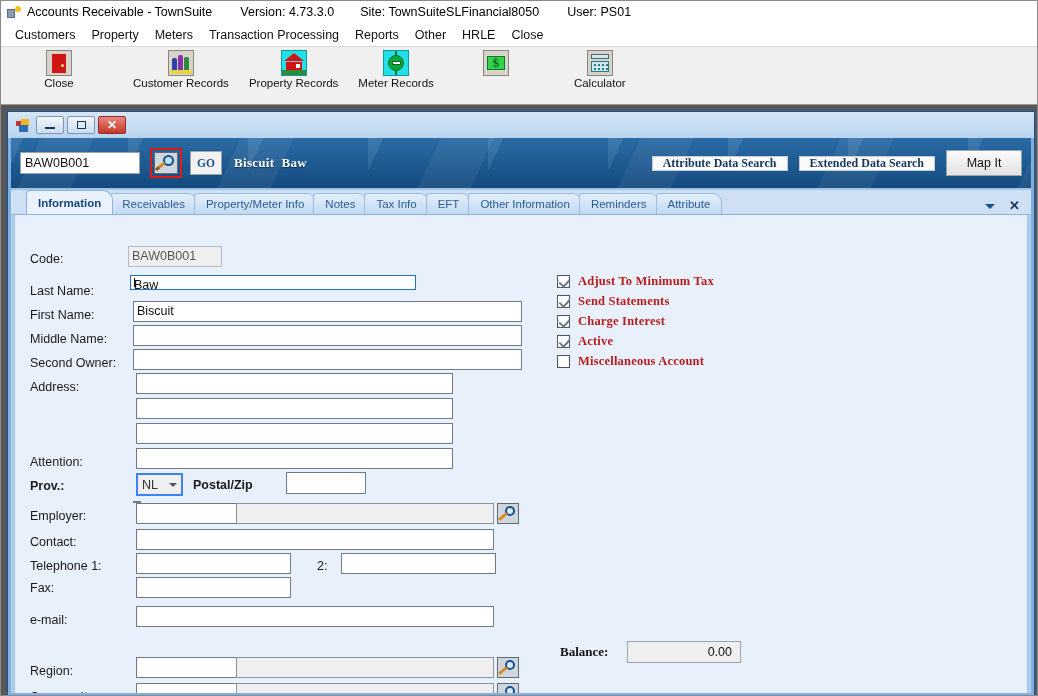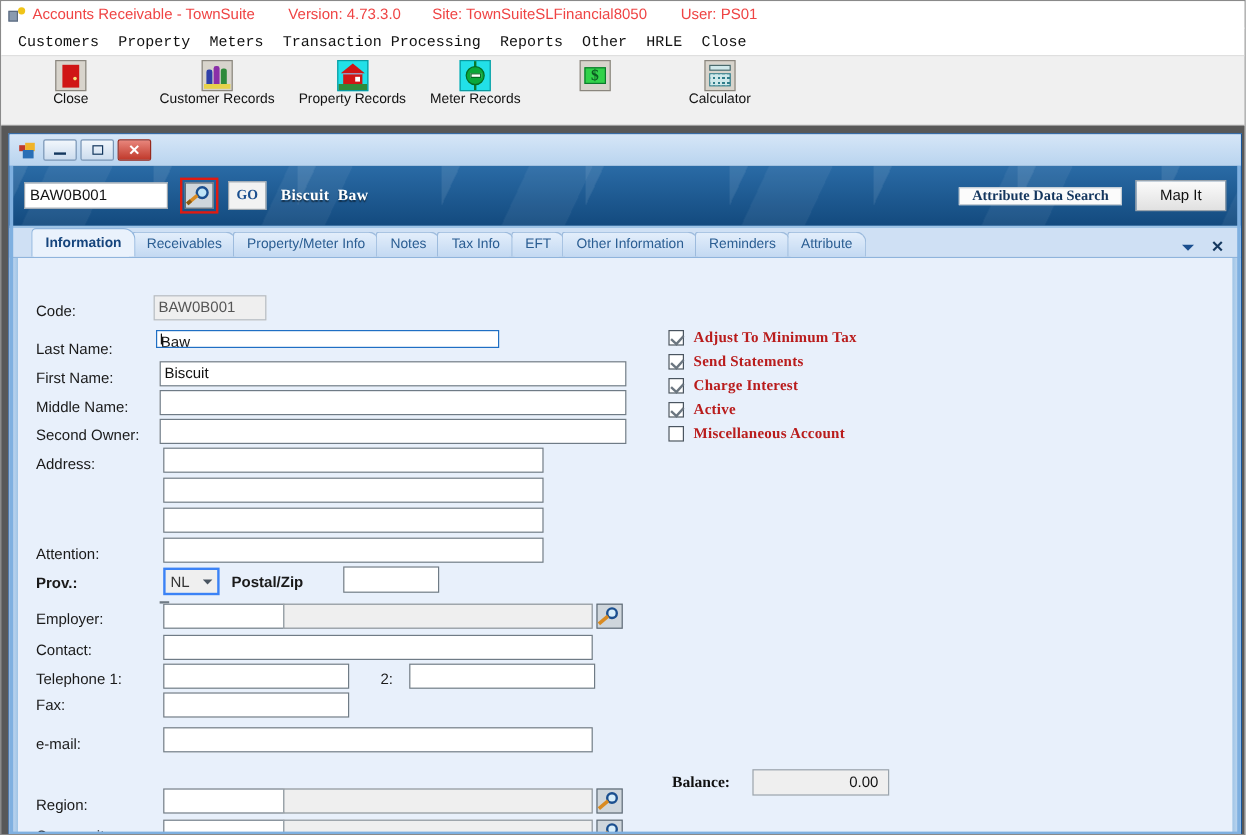--- a/index.html
+++ b/index.html
@@ -13,37 +13,36 @@
     position:absolute;inset:0;
     background:#f0f0f0;
     border:1px solid #8a8a8a;
     box-sizing:border-box;
     display:flex;flex-direction:column;
   }
   
   .titlebar{
     height:22px;flex:0 0 22px;background:#ffffff;
     display:flex;align-items:center;gap:0px;
-    padding-left:6px;font-size:12.5px;color:#ef4444;
+    padding-left:6px;font-size:12.5px;color:#000000;
     border-bottom:1px solid #ffffff;
   }
   .app-icon{width:15px;height:15px;position:relative;margin-right:5px;flex:0 0 15px;}
   .app-icon .b1{position:absolute;left:0;top:4px;width:8px;height:9px;background:#8a9bb0;border:1px solid #5c6b80;box-sizing:border-box;}
   .app-icon .b2{position:absolute;left:8px;top:1px;width:6px;height:6px;background:#f0c419;border-radius:50%;}
   .titlebar .seg{white-space:nowrap;}
   .t-app{margin-right:28px;}
   .t-ver{margin-right:26px;}
   .t-site{margin-right:28px;}
   
   .menubar{
     height:22px;flex:0 0 22px;background:#ffffff;
     display:flex;align-items:center;padding-left:6px;
     font-size:12.5px;color:#111;
     border-bottom:1px solid #d8d8d8;
-    font-family:Liberation Mono, monospace;
   }
   .menubar .mi{padding:2px 8px;white-space:nowrap;cursor:default;}
   
   .toolbar{
     flex:0 0 54px;height:54px;background:#f0f0f0;
     border-bottom:1px solid #9b9b9b;
     display:flex;align-items:flex-start;padding-top:3px;
     position:relative;
   }
   .tb-btn{
@@ -333,20 +332,21 @@
             <div class="magbtn">
               <span class="glass"></span>
                 <span class="hand"></span>
                 <span class="tip"></span>
             </div>
           </div>
           <div class="go-btn">GO</div>
           <div class="cust-name">Biscuit  Baw</div>
           <div class="band-right">
             <div class="dsbtn">Attribute Data Search</div>
+            <div class="dsbtn">Extended Data Search</div>
             <div class="mapbtn">Map It</div>
           </div>
         </div>
       </div>
 
       <div class="tabzone">
         <div class="tab active">Information</div>
         <div class="tab">Receivables</div>
         <div class="tab">Property/Meter Info</div>
         <div class="tab">Notes</div>

